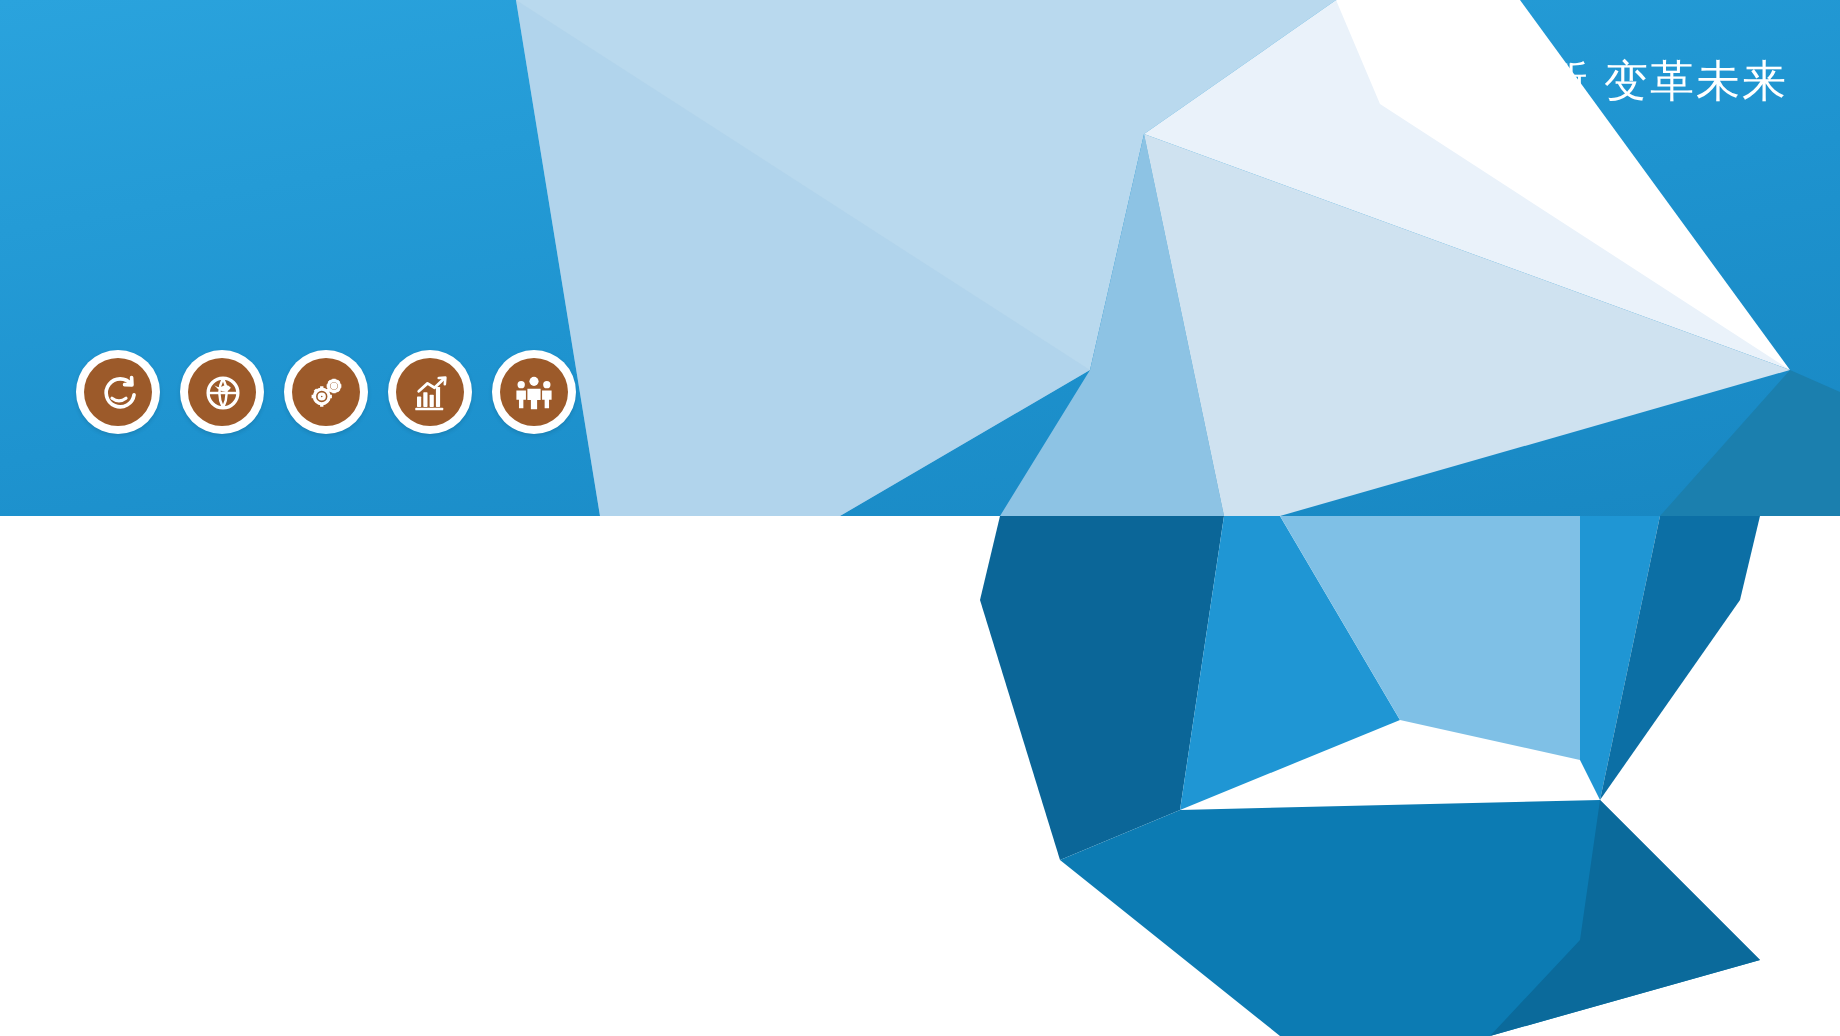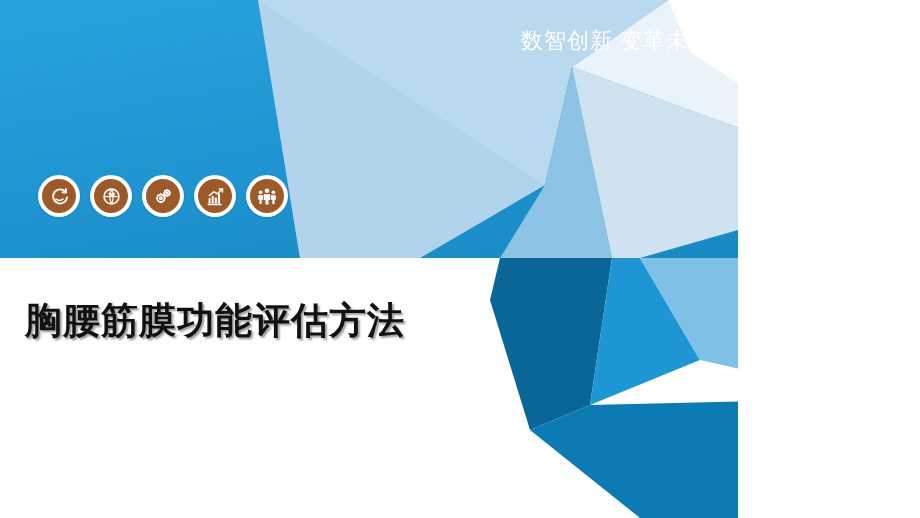--- a/index.html
+++ b/index.html
@@ -5,21 +5,21 @@
   html, body {
     margin: 0;
     padding: 0;
     background: #ffffff;
   }
   body {
     font-family: "Liberation Sans", "DejaVu Sans", sans-serif;
   }
   #slide {
     position: relative;
-    width: 738px;
+    width: 920px;
     height: 518px;
     overflow: hidden;
     background: #ffffff;
   }
   
   .band {
     position: absolute;
     left: 0;
     top: 0;
     width: 920px;
@@ -204,15 +204,14 @@
           <circle cx="5" cy="8" r="2"></circle>
           <path d="M2.4 11.2 h5.2 v5 h-1.4 v4.6 h-2.4 v-4.6 h-1.4 z"></path>
           <circle cx="19" cy="8" r="2"></circle>
           <path d="M16.4 11.2 h5.2 v5 h-1.4 v4.6 h-2.4 v-4.6 h-1.4 z"></path>
         </svg>
       </div>
     </div>
 
   </div>
 
-  <div class="title">胸腰筋膜功能评估方法</div>
 
 </div>
 
 </body></html>

